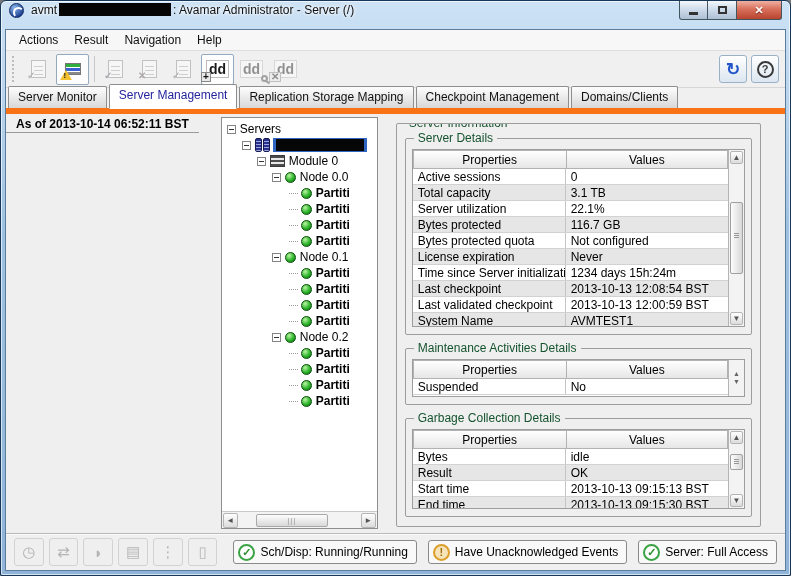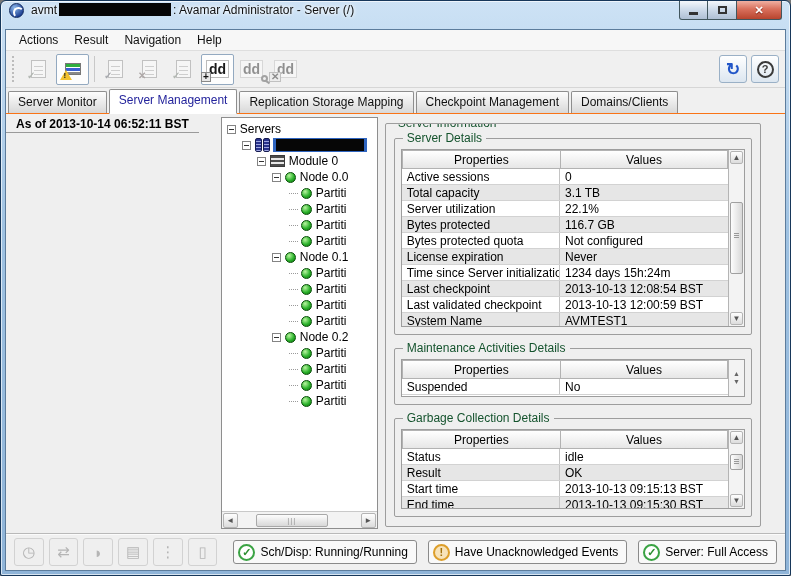--- a/index.html
+++ b/index.html
@@ -57,35 +57,35 @@
   .mag { position:absolute; right:-6px; bottom:-5px; width:7px; height:7px; border:2px solid #444; border-radius:50%; }
   .mag::after { content:""; position:absolute; right:-4px; bottom:-3px; width:5px; height:2px; background:#444; transform:rotate(35deg); }
 
   .roundbtn { width:28px; height:28px; border:1px solid #9ab0c6; border-radius:3px; background:linear-gradient(#ffffff,#dce6f0);
               display:flex; align-items:center; justify-content:center; margin-left:4px; }
   .refresh-glyph { color:#2256c8; font-size:17px; font-weight:bold; line-height:1; }
   .help-glyph { width:17px; height:17px; border:2px solid #3a3a3a; border-radius:50%; display:flex; align-items:center; justify-content:center;
                 font-size:11px; font-weight:bold; color:#3a3a3a; }
 
   
-  .tabbar { height:26px; display:flex; align-items:flex-end; padding:0 2px; background:#f0f0f0; border-bottom:1px solid #f97316; }
+  .tabbar { height:26px; display:flex; align-items:flex-end; padding:0 2px; background:#f0f0f0; border-bottom:6px solid #f97316; }
   .tab { font-size:12px; padding:3px 9px 4px; border:1px solid #8e8e8e; border-bottom:none; margin-right:2px; border-radius:2px 2px 0 0;
          background:linear-gradient(#fdfdfd,#d8d8d8); color:#111; white-space:nowrap; }
   .tab.active { background:#fff; color:#24249c; margin-bottom:-1px; padding-bottom:6px; border-bottom:1px solid #fff; }
 
   
   .content { flex:1; background:#efefef; display:flex; flex-direction:row; overflow:hidden; }
   .asof { height:19px; text-align:right; font-size:12px; font-weight:bold; padding:3px 10px 0; border-bottom:1px solid #9a9a9a; }
-  .main { flex:1; display:flex; gap:5px; padding:3px 22px 4px; overflow:hidden; }
+  .main { flex:1; display:flex; gap:16px; padding:3px 22px 4px; overflow:hidden; }
 
   
   .treepane { width:157px; background:#fff; border:1px solid #8e8e8e; display:flex; flex-direction:column; overflow:hidden; }
   .tree { flex:1; padding:3px 0 0 3px; overflow:hidden; }
   .tnode { display:flex; align-items:center; height:16px; font-size:12px; white-space:nowrap; overflow:hidden; }
-  .lvl0{ padding-left:2px; } .lvl1{ padding-left:17px; } .lvl2{ padding-left:32px; } .lvl3{ padding-left:47px; } .lvl4{ padding-left:64px; }
+  .lvl0{ padding-left:2px; } .lvl1{ padding-left:17px; } .lvl2{ padding-left:32px; } .lvl3{ padding-left:47px; } .lvl4{ padding-left:64px;font-weight:bold; }
   .exp { width:9px; height:9px; flex:0 0 auto; border:1px solid #848484; background:#fff; position:relative; margin-right:4px; }
   .exp::after { content:""; position:absolute; left:1px; top:3px; width:5px; height:1px; background:#333; }
   .twig { width:9px; flex:0 0 auto; border-top:1px dotted #9a9a9a; margin-right:3px; }
   .orb { width:11px; height:11px; flex:0 0 auto; border-radius:50%; margin-right:4px;
          background:radial-gradient(circle at 35% 30%, #b8f59f, #2db32d 55%, #0a6e0a); border:1px solid #054d05; }
   .srv-ico { width:15px; height:14px; flex:0 0 auto; margin-right:3px; display:flex; gap:1px; }
   .srv-ico i { flex:1; background:repeating-linear-gradient(#28328c 0 2px, #9fa6e0 2px 3px); border:1px solid #141a50; border-radius:2px; }
   .mod-ico { width:15px; height:12px; flex:0 0 auto; margin-right:4px; border:1px solid #3a3a3a;
              background:repeating-linear-gradient(#4d4d4d 0 2px, #e8e8e8 2px 4px); }
   .tlabel { overflow:hidden; text-overflow:clip; }
@@ -435,21 +435,21 @@
             <div class="gbox inner-g gc-box">
               <span class="legend">Garbage Collection Details</span>
               <div class="ptable" style="height:80px;">
                 <div class="tmain">
                   <div class="thead">
                     <div class="hcell p">Properties</div>
                     <div class="hcell v">Values</div>
                   </div>
                   <div class="tbody gc-body">
                     <div class="trow">
-                        <div class="tcell p">Status</div>
+                        <div class="tcell p">Bytes</div>
                         <div class="tcell v">idle</div>
                       </div>
                     <div class="trow">
                         <div class="tcell p">Result</div>
                         <div class="tcell v">OK</div>
                       </div>
                     <div class="trow">
                         <div class="tcell p">Start time</div>
                         <div class="tcell v">2013-10-13 09:15:13 BST</div>
                       </div>

